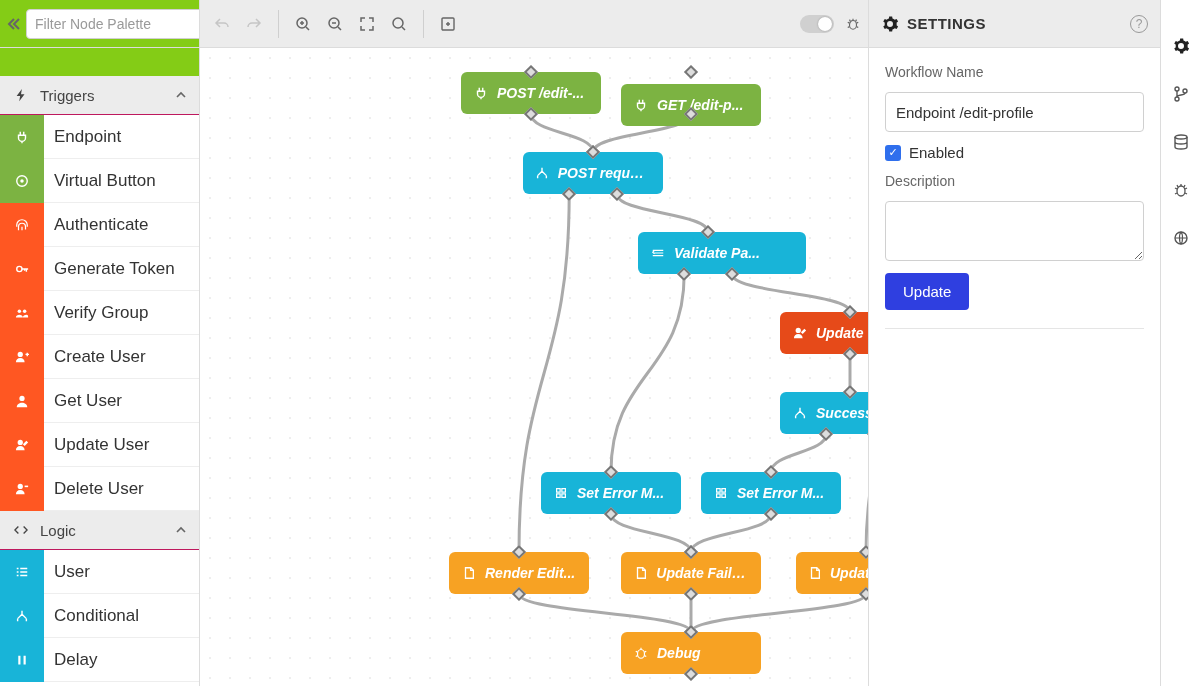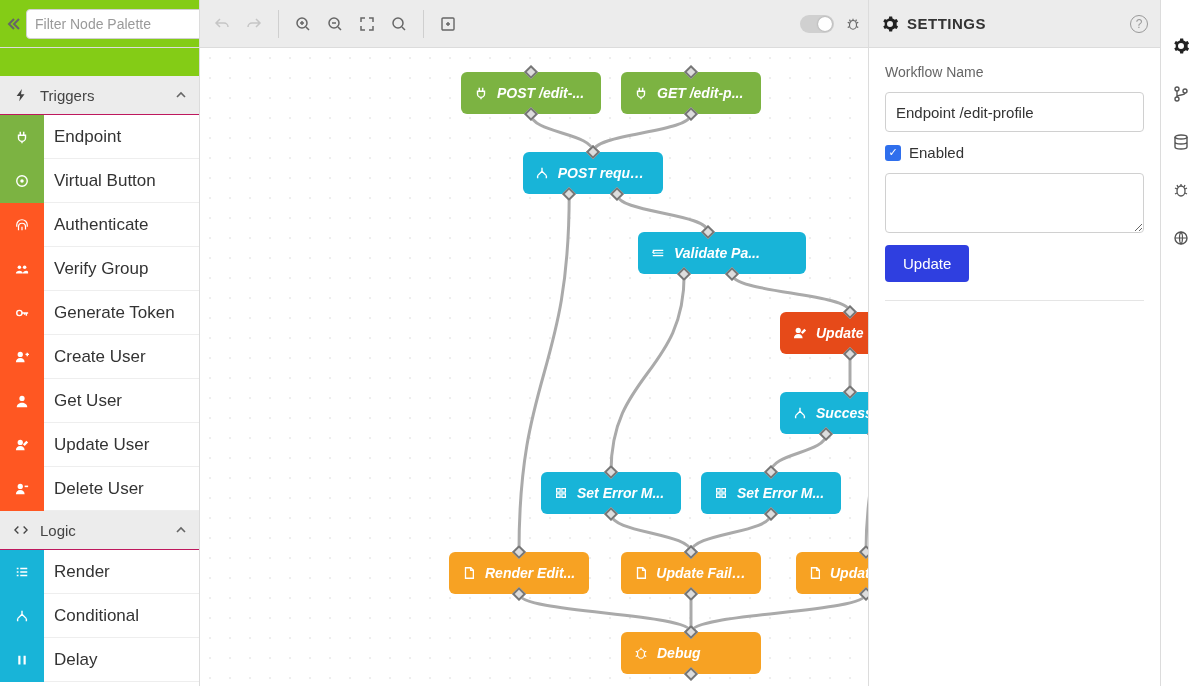--- a/index.html
+++ b/index.html
@@ -133,35 +133,35 @@
           <span class="item-icon ic-orange">
             <svg width="14" height="14" viewBox="0 0 16 16">
               <path d="M4 14v-4a4 4 0 0 1 8 0v3M8 14v-4M2 10V8a6 6 0 0 1 12 0v2" fill="none" stroke="currentColor" stroke-width="1.4"></path>
             </svg>
           </span>
           <span class="item-label">Authenticate</span>
         </div>
         <div class="palette-item">
           <span class="item-icon ic-orange">
             <svg width="14" height="14" viewBox="0 0 16 16">
+              <circle cx="5" cy="8" r="3" fill="none" stroke="currentColor" stroke-width="1.6"></circle>
+              <path d="M8 8h7M13 8v3M11 8v2" stroke="currentColor" stroke-width="1.6"></path>
+            </svg>
+          </span>
+          <span class="item-label">Generate Token</span>
+        </div>
+        <div class="palette-item">
+          <span class="item-icon ic-orange">
+            <svg width="14" height="14" viewBox="0 0 16 16">
               <circle cx="5" cy="6" r="2" fill="currentColor"></circle>
               <circle cx="11" cy="6" r="2" fill="currentColor"></circle>
               <path d="M1 13c0-2 2-3 4-3s4 1 4 3M9 13c0-2 2-3 4-3s2 1 2 3" fill="currentColor"></path>
             </svg>
           </span>
           <span class="item-label">Verify Group</span>
-        </div>
-        <div class="palette-item">
-          <span class="item-icon ic-orange">
-            <svg width="14" height="14" viewBox="0 0 16 16">
-              <circle cx="5" cy="8" r="3" fill="none" stroke="currentColor" stroke-width="1.6"></circle>
-              <path d="M8 8h7M13 8v3M11 8v2" stroke="currentColor" stroke-width="1.6"></path>
-            </svg>
-          </span>
-          <span class="item-label">Generate Token</span>
         </div>
         <div class="palette-item">
           <span class="item-icon ic-orange">
             <svg width="14" height="14" viewBox="0 0 16 16">
               <circle cx="6" cy="5" r="3" fill="currentColor"></circle>
               <path d="M1 14c0-3 2-5 5-5s5 2 5 5" fill="currentColor"></path>
               <path d="M12 5h4M14 3v4" stroke="currentColor" stroke-width="1.6"></path>
             </svg>
           </span>
           <span class="item-label">Create User</span>
@@ -207,21 +207,21 @@
               <path d="M2 8l4-4 4 4" stroke="currentColor" stroke-width="1.6" fill="none"></path>
             </svg>
           </span>
         </div>
         <div class="palette-item">
           <span class="item-icon ic-cyan">
             <svg width="14" height="14" viewBox="0 0 16 16">
               <path d="M2 4h2M2 8h2M2 12h2M6 4h8M6 8h8M6 12h8" stroke="currentColor" stroke-width="1.6"></path>
             </svg>
           </span>
-          <span class="item-label">Render</span>
+          <span class="item-label">User</span>
         </div>
         <div class="palette-item">
           <span class="item-icon ic-cyan">
             <svg width="14" height="14" viewBox="0 0 16 16">
               <path d="M8 2v4M8 6l-5 5M8 6l5 5M3 11v3M13 11v3" stroke="currentColor" stroke-width="1.6" fill="none"></path>
             </svg>
           </span>
           <span class="item-label">Conditional</span>
         </div>
         <div class="palette-item">
@@ -307,21 +307,21 @@
           <path d="M666,546 C 666,565 491,565 491,584"></path>
         </svg>
     <div class="node green" style="left: 261px; top: 24px; width: 140px;">
           <span class="nicon">
             <svg width="14" height="14" viewBox="0 0 16 16">
               <path d="M6 2v4M10 2v4M4 6h8v3a4 4 0 0 1-8 0V6zM8 13v2" fill="none" stroke="currentColor" stroke-width="1.6"></path>
             </svg>
           </span>
           <span class="nlabel">POST /edit-...</span>
         </div>
-        <div class="node green" style="left: 421px; top: 24px; width: 140px;">
+        <div class="node green" style="left: 421px; top: 36px; width: 140px;">
           <span class="nicon">
             <svg width="14" height="14" viewBox="0 0 16 16">
               <path d="M6 2v4M10 2v4M4 6h8v3a4 4 0 0 1-8 0V6zM8 13v2" fill="none" stroke="currentColor" stroke-width="1.6"></path>
             </svg>
           </span>
           <span class="nlabel">GET /edit-p...</span>
         </div>
         <div class="node cyan" style="left: 323px; top: 104px; width: 140px;">
           <span class="nicon">
             <svg width="14" height="14" viewBox="0 0 16 16">
@@ -452,20 +452,21 @@
       <span class="title">SETTINGS</span>
       <span class="help">?</span>
     </div>
     <div class="props-body">
       <span class="field-label">Workflow Name</span>
       <input class="field-input" value="Endpoint /edit-profile" style="">
       <div class="check-row">
         <span class="check">✓</span>
         <span>Enabled</span>
       </div>
+      <span class="field-label">Description</span>
       <textarea class="desc-area" style=""></textarea>
       <button class="update-btn">Update</button>
       <div class="divider"></div>
     </div>
   </div>
 
   <div class="rail">
     <span class="rail-btn">
         <svg width="18" height="18" viewBox="0 0 24 24">
           <path fill="#222" d="M12 8a4 4 0 1 0 0 8 4 4 0 0 0 0-8zm8.9 4c0 .6-.1 1.2-.2 1.7l2.1 1.6-2 3.5-2.5-1c-.9.7-1.9 1.3-3 1.6l-.4 2.6h-4l-.4-2.6c-1.1-.3-2.1-.9-3-1.6l-2.5 1-2-3.5 2.1-1.6c-.1-.5-.2-1.1-.2-1.7s.1-1.2.2-1.7L3 8.7l2-3.5 2.5 1c.9-.7 1.9-1.3 3-1.6L10.9 2h4l.4 2.6c1.1.3 2.1.9 3 1.6l2.5-1 2 3.5-2.1 1.6c.1.5.2 1.1.2 1.7z"></path>

